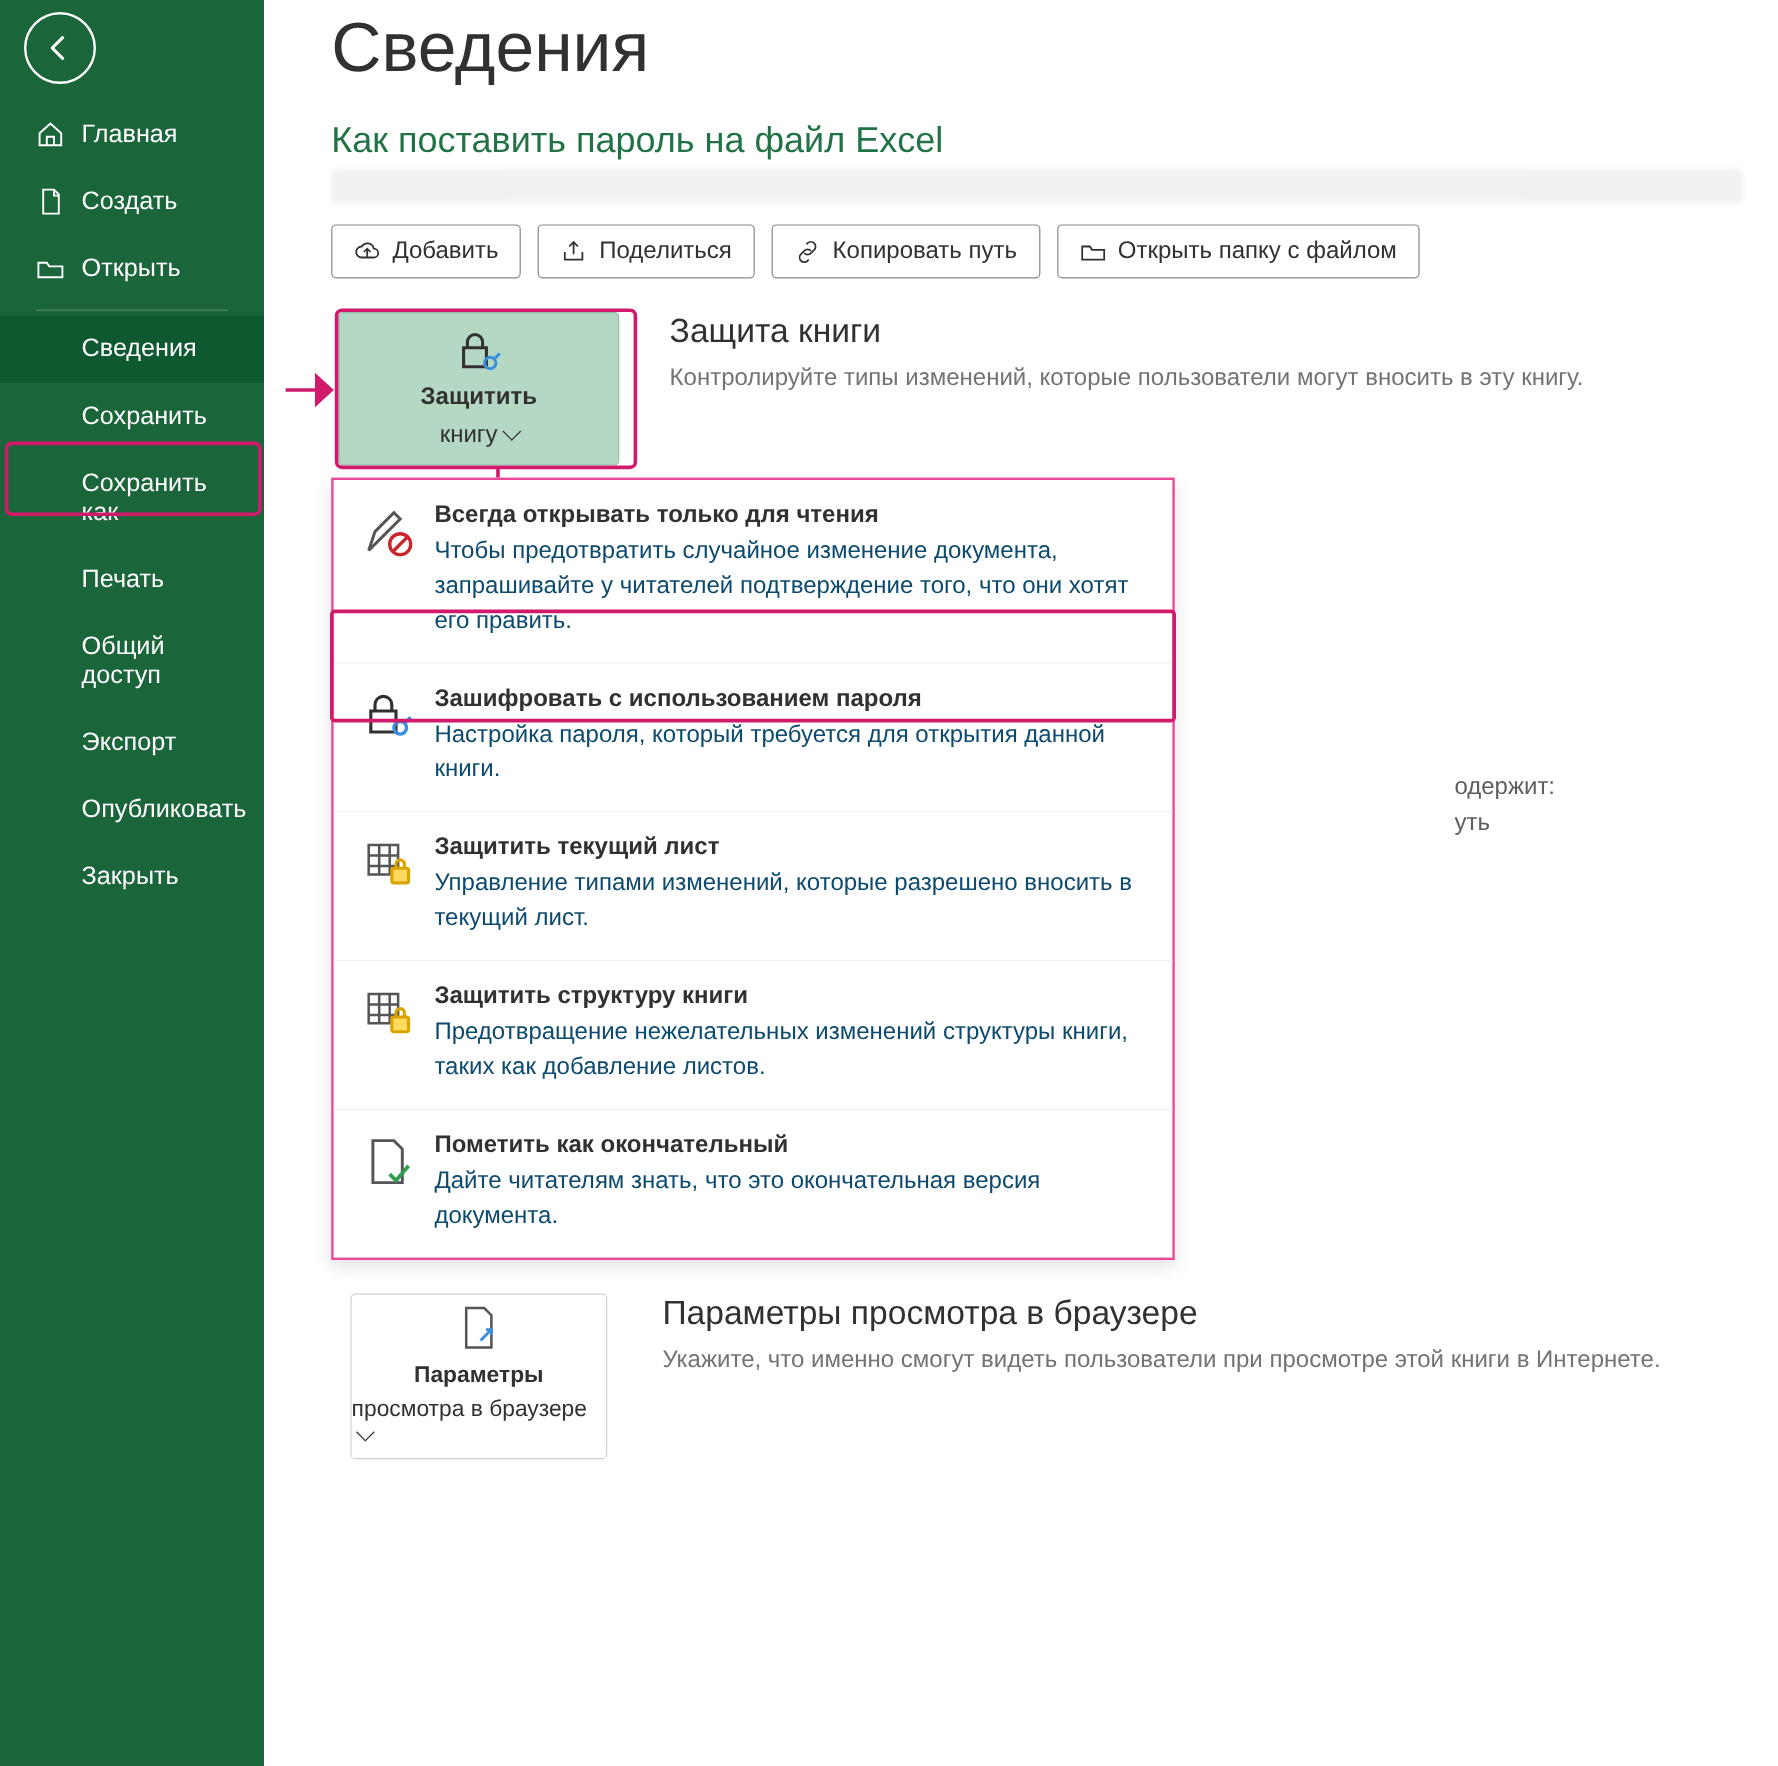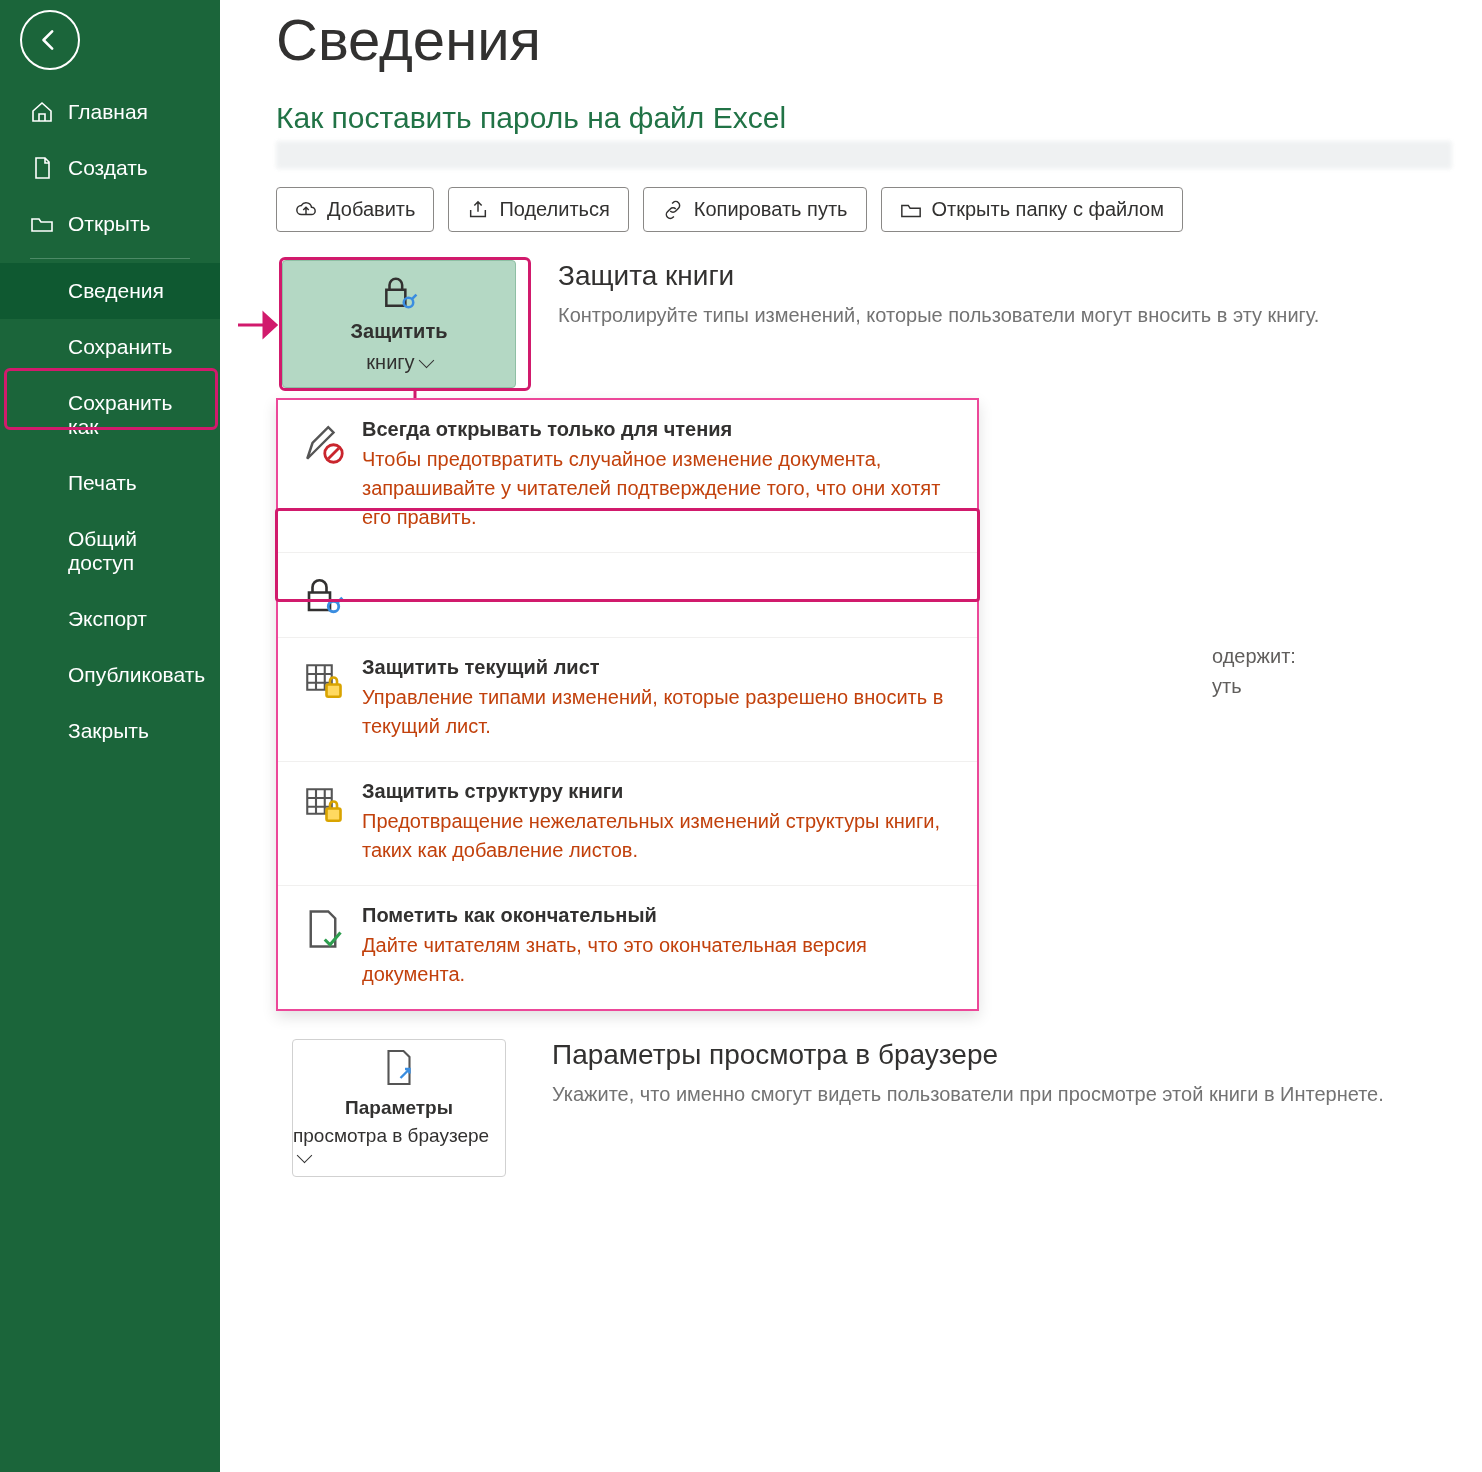--- a/index.html
+++ b/index.html
@@ -42,21 +42,21 @@
   .sect-right { flex:1; }
   .sect-h { font-size:28px; font-weight:400; margin-bottom:8px; }
   .sect-p { font-size:20px; color:#737373; line-height:1.5; }
 
   .dropdown { position:relative; margin-top:10px; width:703px; border:2px solid #ec4899; background:#fff; box-shadow:0 6px 14px rgba(0,0,0,.12); }
   .dd-item { display:flex; gap:18px; padding:18px 22px 20px 24px; border-bottom:1px solid #f1f0ef; }
   .dd-item:last-child { border-bottom:none; }
   .dd-icon { width:42px; height:42px; flex:0 0 42px; margin-top:4px; }
   .dd-text { flex:1; }
   .dd-title { font-weight:700; font-size:20px; margin-bottom:4px; }
-  .dd-desc { font-size:20px; color:#c2410c; line-height:1.45; }
+  .dd-desc { font-size:20px; color:#0c4a6e; line-height:1.45; }
   .dd-hl { position:absolute; left:-3px; right:-3px; border:3px solid #d11a6c; border-radius:4px; pointer-events:none; }
 
   .float-text { position:absolute; left:992px; top:641px; font-size:20px; color:#605e5c; line-height:1.5; }
 
   .bottom-section { display:flex; gap:30px; margin-top:28px; }
   .br-btn { width:214px; height:138px; border:1px solid #d1d1d1; border-radius:4px; display:flex; flex-direction:column; align-items:center; justify-content:center; gap:6px; }
   .br-btn .bt-title { font-weight:700; font-size:19px; text-align:center; }
   .br-btn .bt-sub { font-size:19px; text-align:left; }
 
   svg { display:block; }
@@ -203,20 +203,22 @@
       </div>
       <div class="dd-item">
         <span class="dd-icon">
             <svg viewBox="0 0 24 24">
               <path d="M6 10V7a4 4 0 018 0v3 M4 10h12v10H4z" stroke="#323130" stroke-width="1.5" fill="none"></path>
               <circle cx="18" cy="18" r="3" stroke="#3a8de0" stroke-width="1.6" fill="none"></circle>
               <path d="M20 16l3-3" stroke="#3a8de0" stroke-width="1.6"></path>
             </svg>
           </span>
         <div class="dd-text">
+            <div class="dd-title">Зашифровать с использованием пароля</div>
+            <div class="dd-desc">Настройка пароля, который требуется для открытия данной книги.</div>
           </div>
       </div>
       <div class="dd-hl" style="top:108px;height:94px"></div>
       <div class="dd-item">
         <span class="dd-icon">
             <svg viewBox="0 0 24 24">
               <path d="M3 3h14v14H3z M3 8h14 M3 13h14 M8 3v14 M13 3v14" stroke="#555" stroke-width="1.2" fill="none"></path>
               <rect x="14" y="14" width="8" height="7" rx="1" stroke="#d9a400" stroke-width="1.5" fill="#ffd960"></rect>
               <path d="M16 14v-2a2 2 0 014 0v2" stroke="#d9a400" stroke-width="1.5" fill="none"></path>
             </svg>

